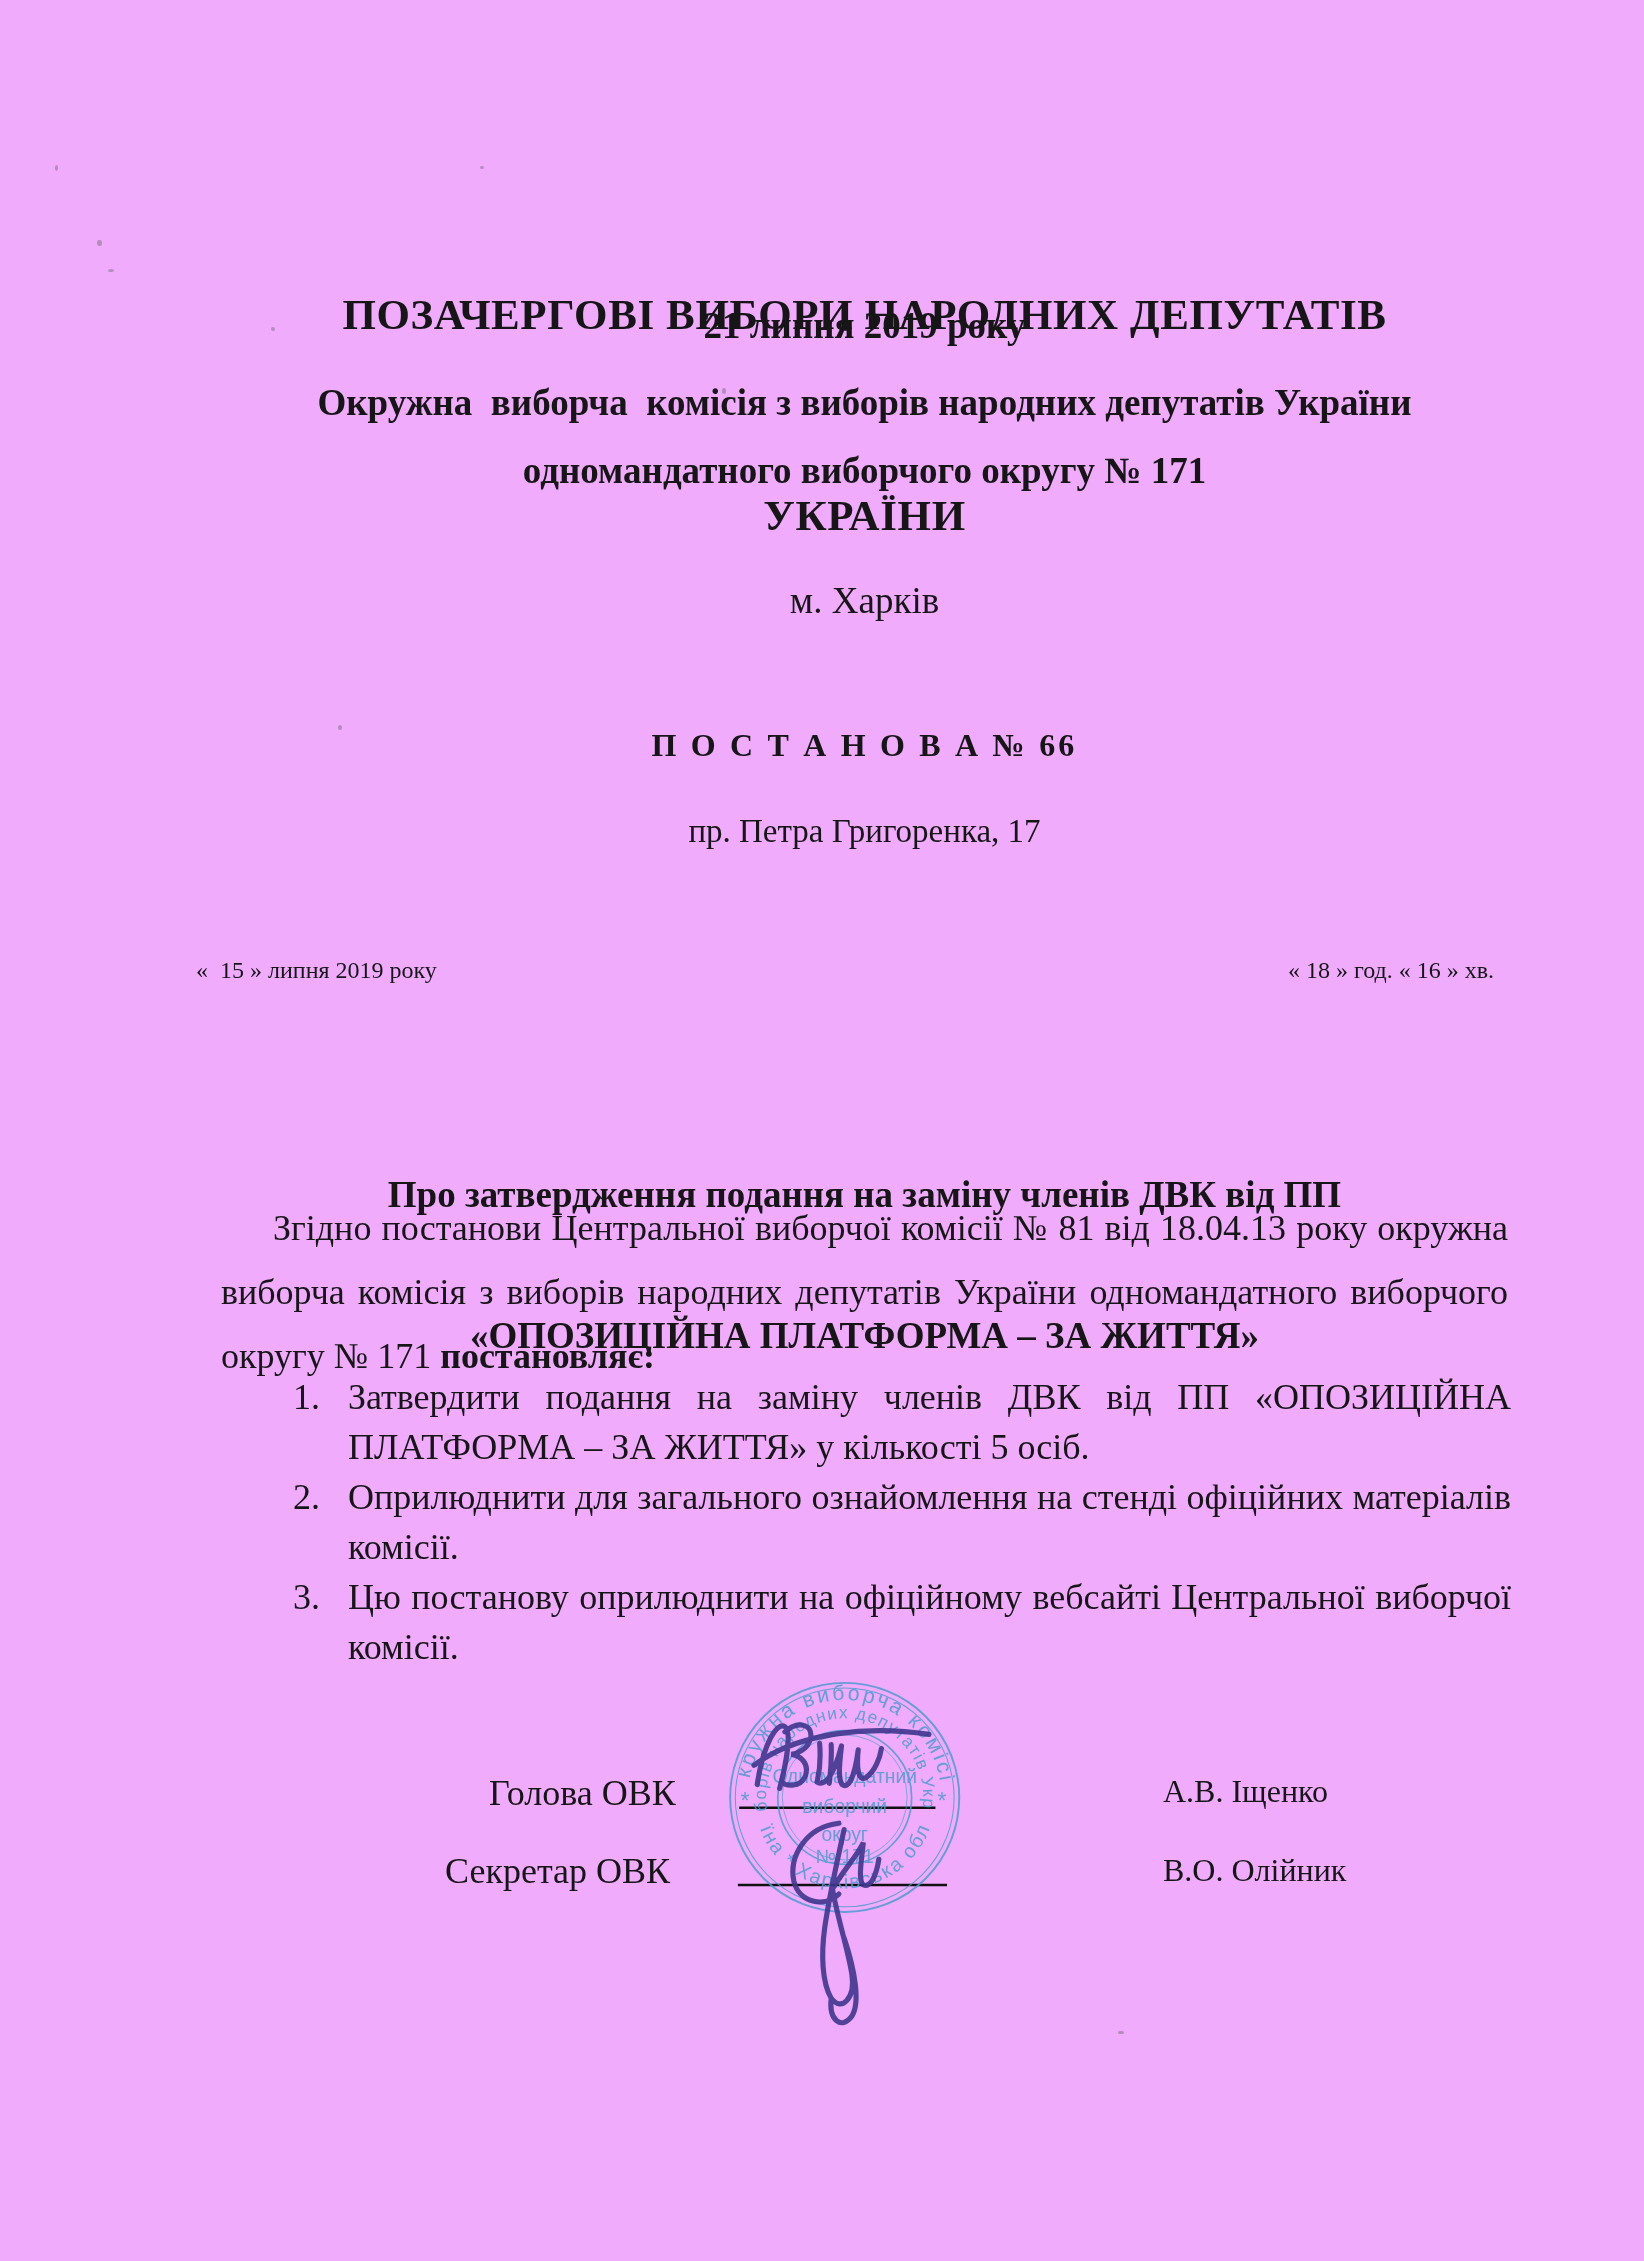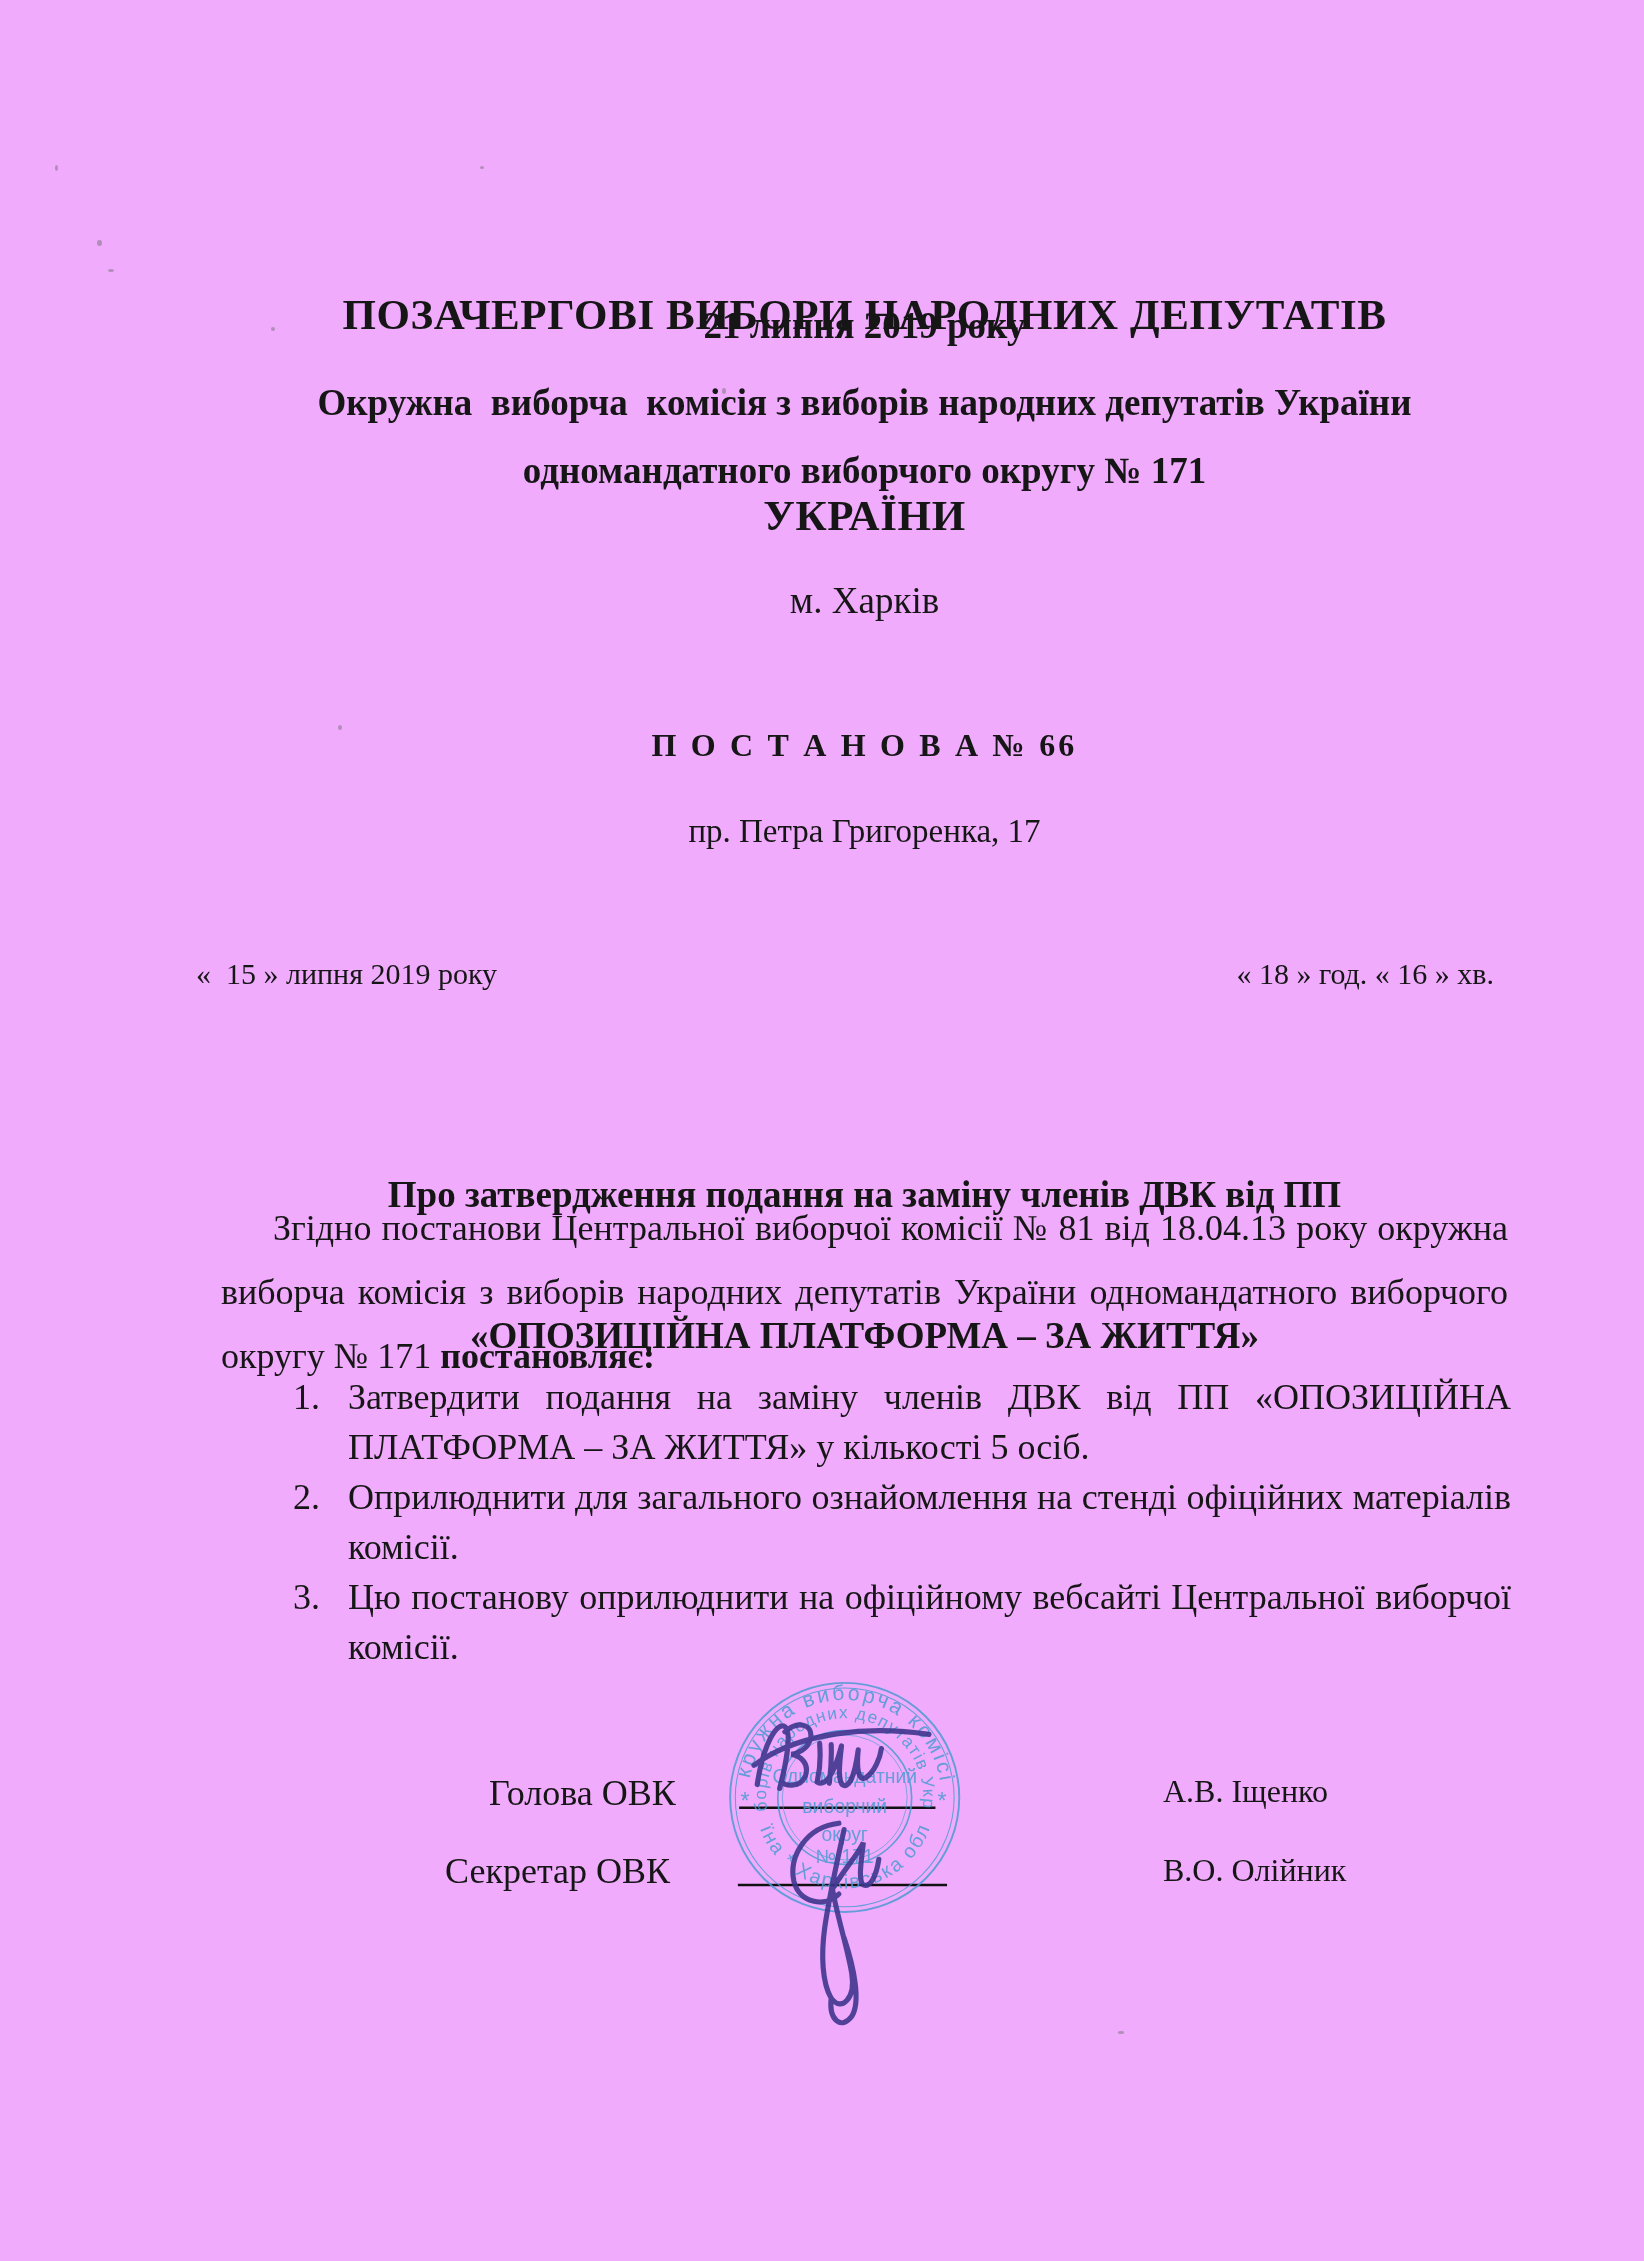--- a/index.html
+++ b/index.html
@@ -9,21 +9,21 @@
     background:#f0abfc; overflow:hidden;
     font-family:"Liberation Serif", serif; color:#161616;
   }
   .abs { position:absolute; }
   .centerband { left:221px; width:1287px; text-align:center; white-space:pre-wrap; }
   .h1   { font-size:43px; font-weight:bold; letter-spacing:0.6px; line-height:67px; }
   .h2b  { font-size:37px; font-weight:bold; }
   .h2   { font-size:37px; }
   .res  { font-size:32px; font-weight:bold; letter-spacing:3.2px; }
   .addr { font-size:33px; }
-  .daterow { left:196px; width:1298px; font-size:30px; display:flex; justify-content:space-between; }
+  .daterow { left:196px; width:1298px; font-size:24px; display:flex; justify-content:space-between; }
   .subject { font-size:37px; font-weight:bold; line-height:47px; }
   .par { left:221px; width:1287px; font-size:36px; line-height:64px; text-align:justify; text-indent:52px; }
   .par b { font-weight:bold; }
   ol.decree { left:293px; width:1218px; margin:0; padding:0; list-style:none;
               font-size:36px; line-height:50px; }
   ol.decree li { position:relative; padding-left:55px; text-align:justify; margin:0; }
   .num { position:absolute; left:0; top:0; }
   .sigrole { font-size:36px; }
   .signame { font-size:32px; }
   .speck { position:absolute; background:#6a6a6a; border-radius:50%; opacity:.45; }

